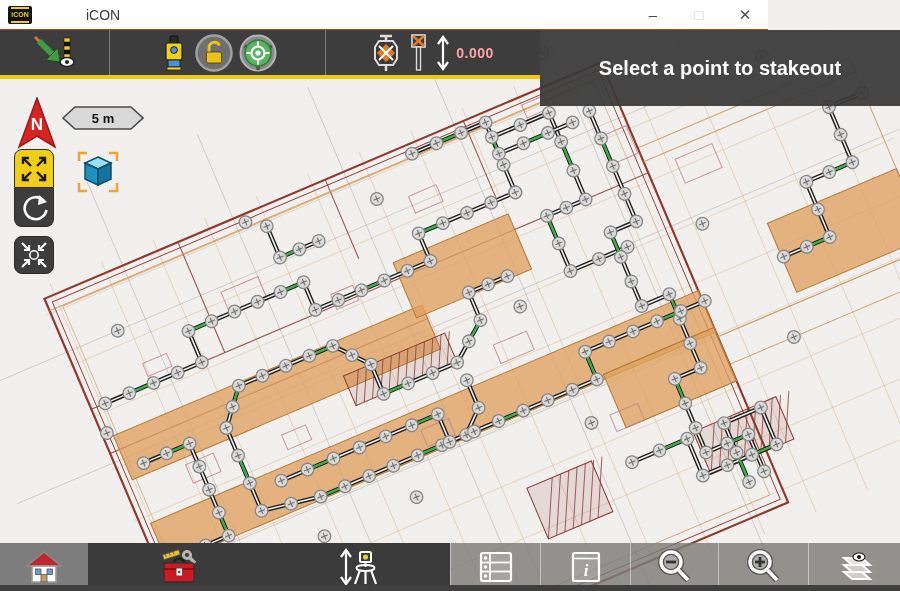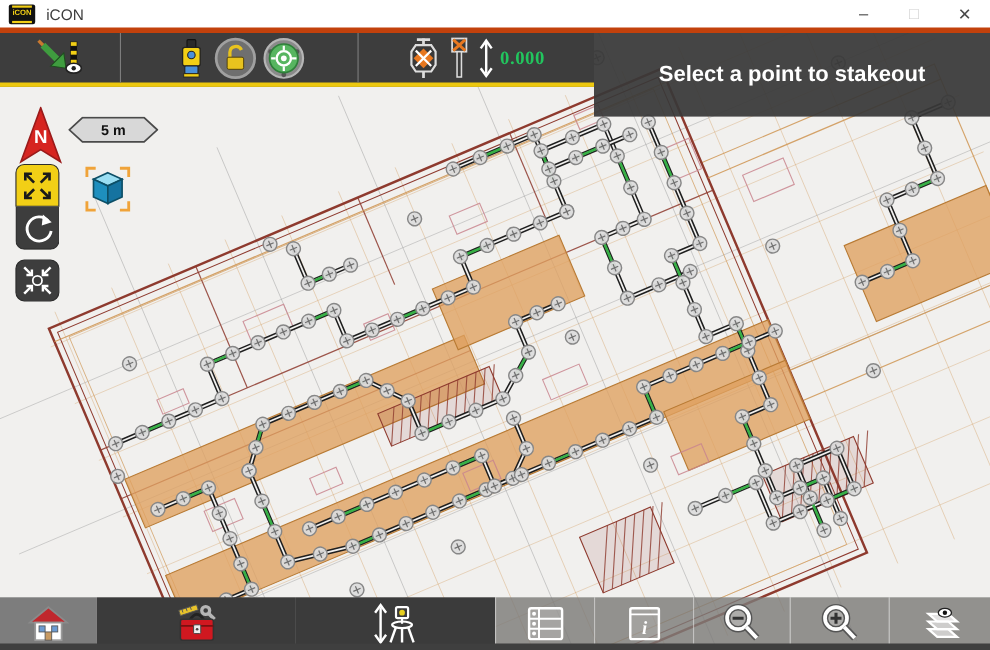--- a/index.html
+++ b/index.html
@@ -1,39 +1,39 @@
 <!DOCTYPE html>
 <html><head>
 <meta charset="utf-8">
 <style>
   html,body{margin:0;padding:0;background:#666;}
   .window{position:relative;width:900px;height:591px;overflow:hidden;background:#f1f0ee;
           font-family:"Liberation Sans",sans-serif;}
   
-  .titlebar{position:absolute;top:0;left:0;width:900px;height:30px;background:#ffffff;
-            display:flex;align-items:center;z-index:40;border-bottom:5px solid #c2410c;box-sizing:border-box;}
+  .titlebar{position:absolute;top:0;left:0;width:768px;height:30px;background:#ffffff;
+            display:flex;align-items:center;z-index:40;border-bottom:1px solid #c2410c;box-sizing:border-box;gap:44px;}
   .applogo{width:24px;height:18px;margin-left:8px;background:#111;border-radius:2px;
            display:flex;flex-direction:column;justify-content:space-between;align-items:center;padding:1px 0;box-sizing:border-box;}
   .applogo .bar{width:18px;height:2px;background:#f2cf16;}
   .applogo .logotxt{color:#f2cf16;font-size:7px;font-weight:bold;line-height:7px;}
   .apptitle{margin-left:10px;font-size:14px;color:#3c3c3c;}
   .wincontrols{margin-left:auto;display:flex;align-items:center;gap:0;}
   .winbtn{width:46px;height:30px;display:flex;align-items:center;justify-content:center;
           font-size:15px;color:#4a4a4a;cursor:default;}
   .winbtn.max{color:#cfcfcf;}
   
   .mapsvg{position:absolute;top:30px;left:0;z-index:1;}
   
   .toolbar{position:absolute;top:30px;left:0;width:540px;height:45px;background:#3d3d3d;
            border-bottom:4px solid #edc80f;display:flex;z-index:30;}
   .tb-sec{display:flex;align-items:center;justify-content:center;height:45px;box-sizing:border-box;}
   .tb-sec1{width:110px;border-right:1px solid #7d7d7d;}
   .tb-sec2{width:216px;border-right:1px solid #7d7d7d;gap:4px;}
   .tb-sec3{width:213px;gap:5px;}
-  .distval{color:#22c55e;font-size:17px;font-weight:bold;letter-spacing:.5px;font-family:Liberation Serif, serif;}
+  .distval{color:#fca5a5;font-size:14px;font-weight:bold;letter-spacing:.5px;}
   
   .stakeout-panel{position:absolute;left:540px;top:30px;width:360px;height:76px;
                   background:rgba(56,56,56,0.93);display:flex;align-items:center;justify-content:center;z-index:25;}
   .stakeout-panel span{color:#fff;font-size:20px;font-weight:bold;}
   
   .northarrow{position:absolute;left:17px;top:97px;z-index:20;}
   .scalepill{position:absolute;left:62px;top:106px;z-index:20;}
   .btnstack{position:absolute;left:14px;top:149px;width:40px;z-index:20;}
   .mapbtn{width:40px;height:39px;display:flex;align-items:center;justify-content:center;box-sizing:border-box;}
   .mapbtn.yellow{background:#f2cf16;border-radius:8px 8px 0 0;border:1px solid #2c2c2c;}

